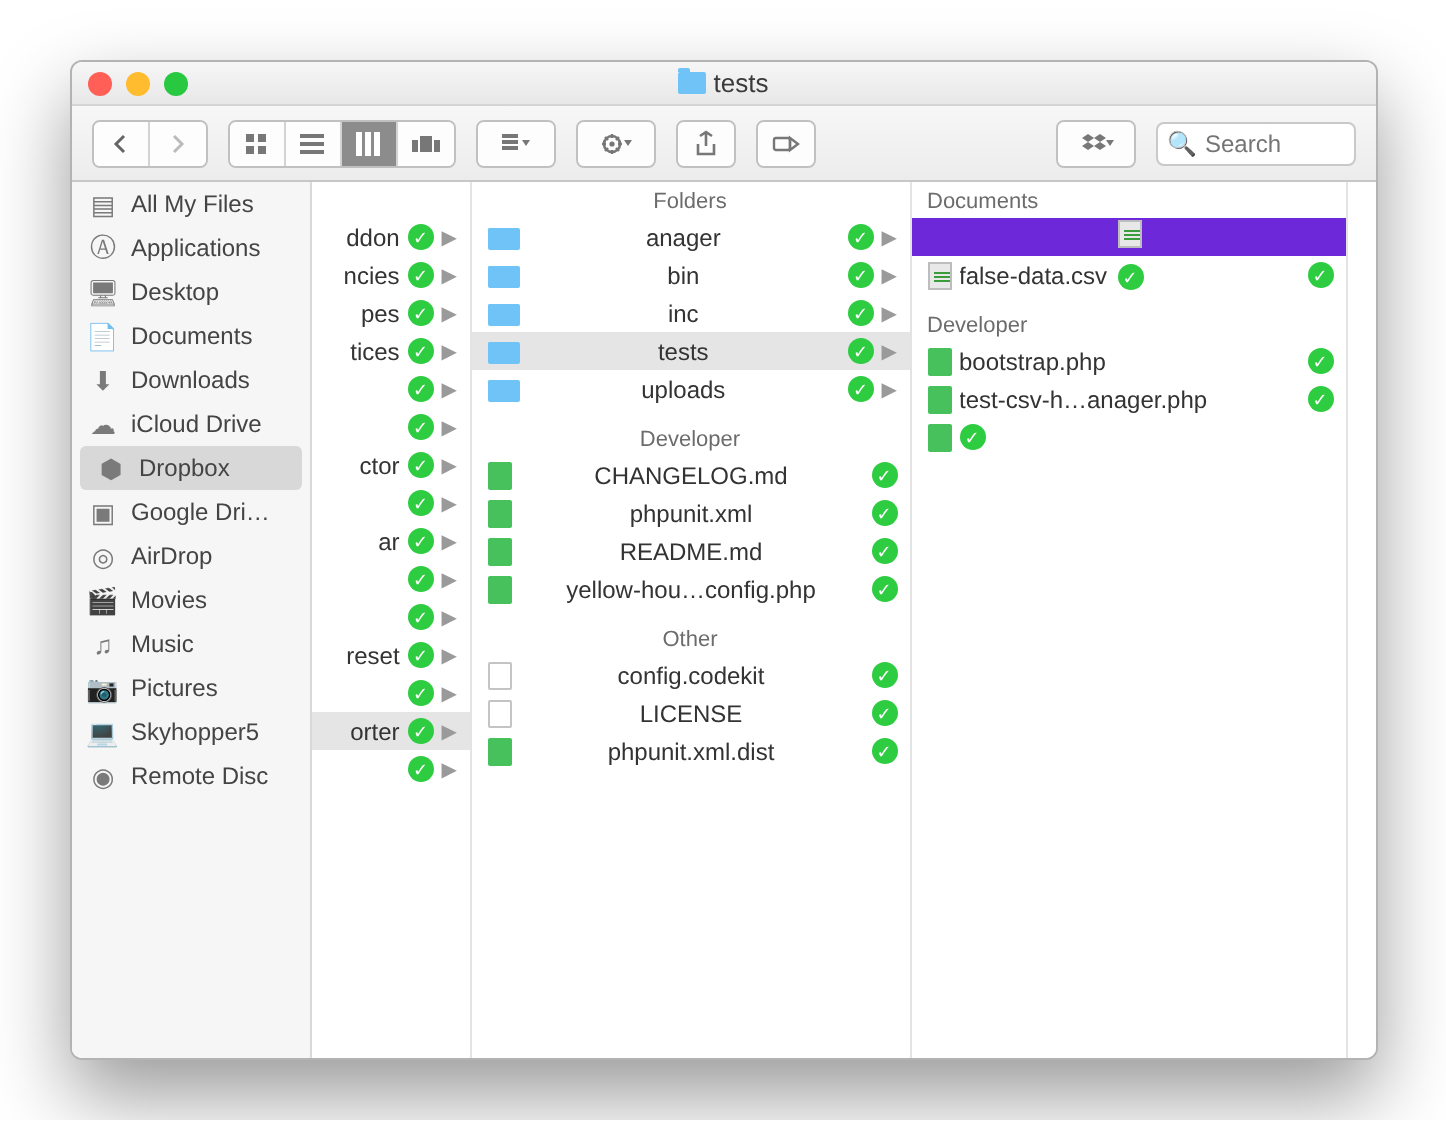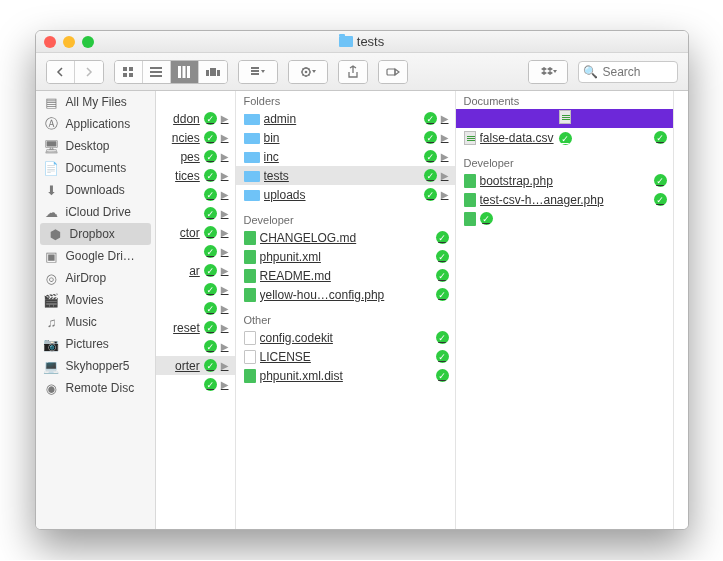--- a/index.html
+++ b/index.html
@@ -23,24 +23,24 @@
   .search-wrap .mag { position:absolute; left:6px; top:4px; color:#888; font-size:12px; }
   .content { flex:1; display:flex; overflow:hidden; background:#fff; }
   .sidebar { width:120px; background:#f6f6f6; border-right:1px solid #d9d9d9; overflow-y:auto; }
   .side-item { display:flex; align-items:center; gap:6px; padding:3px 8px; color:#444; font-size:12px; cursor:pointer; white-space:nowrap; overflow:hidden; text-overflow:ellipsis; }
   .side-item.selected { background:#d8d8d8; border-radius:3px; margin:0 4px; }
   .side-icon { width:16px; height:16px; display:inline-flex; align-items:center; justify-content:center; color:#7a7a7a; font-size:13px; flex-shrink:0; }
   .side-header { font-size:10px; color:#8a8a8a; padding:6px 8px 2px; text-transform:none; }
   .columns { flex:1; display:flex; overflow-x:auto; }
   .col { border-right:1px solid #e3e3e3; overflow-y:auto; flex-shrink:0; }
   .col0 { width:80px; }
-  .col1 { width:220px; }
+  .col1 { width:220px;text-align:center; }
   .col2 { width:218px; }
   .group-header { font-size:11px; color:#6c6c6c; padding:4px 8px 2px; font-weight:500; }
-  .row { display:flex; align-items:center; padding:1px 6px 1px 8px; gap:4px; cursor:pointer; font-size:12px; color:#333; height:19px;text-decoration:underline; }
+  .row { display:flex; align-items:center; padding:1px 6px 1px 8px; gap:4px; cursor:pointer; font-size:12px; color:#333; height:19px; }
   .row.selected { background:#e5e5e5; }
   .row.active { background:#6d28d9; color:#fff;flex-direction:column; }
   .row .name { flex:1; white-space:nowrap; overflow:hidden; text-overflow:ellipsis; }
   .row .chev { color:#9a9a9a; font-size:10px; }
   .row.active .chev, .row.active .badge { color:#fff; }
   .badge { width:13px; height:13px; border-radius:50%; background:#2ecc40; color:#fff; font-size:9px; display:flex; align-items:center; justify-content:center; flex-shrink:0; }
   .fi { width:16px; height:14px; flex-shrink:0; display:inline-block; position:relative; }
   .fi-folder { background:#6fc3f7; border-radius:1px; height:11px; margin-top:2px; }
   .fi-folder::before { content:""; position:absolute; top:0; left:0; width:6px; height:2px; background:#6fc3f7; border-radius:1px 1px 0 0; }
   .fi-doc { background:#fff; border:1px solid #c4c4c4; border-radius:1px; width:12px; height:14px; }
@@ -298,21 +298,21 @@
           <div class="row">
             <span class="name"></span>
             <span class="badge">✓</span>
             <span class="chev">▶</span>
           </div>
         </div>
       <div class="col col1" id="col1">
           <div class="group-header">Folders</div>
           <div class="row">
             <span class="fi fi-folder"></span>
-            <span class="name">admin</span>
+            <span class="name">anager</span>
             <span class="badge">✓</span>
             <span class="chev">▶</span>
           </div>
           <div class="row">
             <span class="fi fi-folder"></span>
             <span class="name">bin</span>
             <span class="badge">✓</span>
             <span class="chev">▶</span>
           </div>
           <div class="row">

